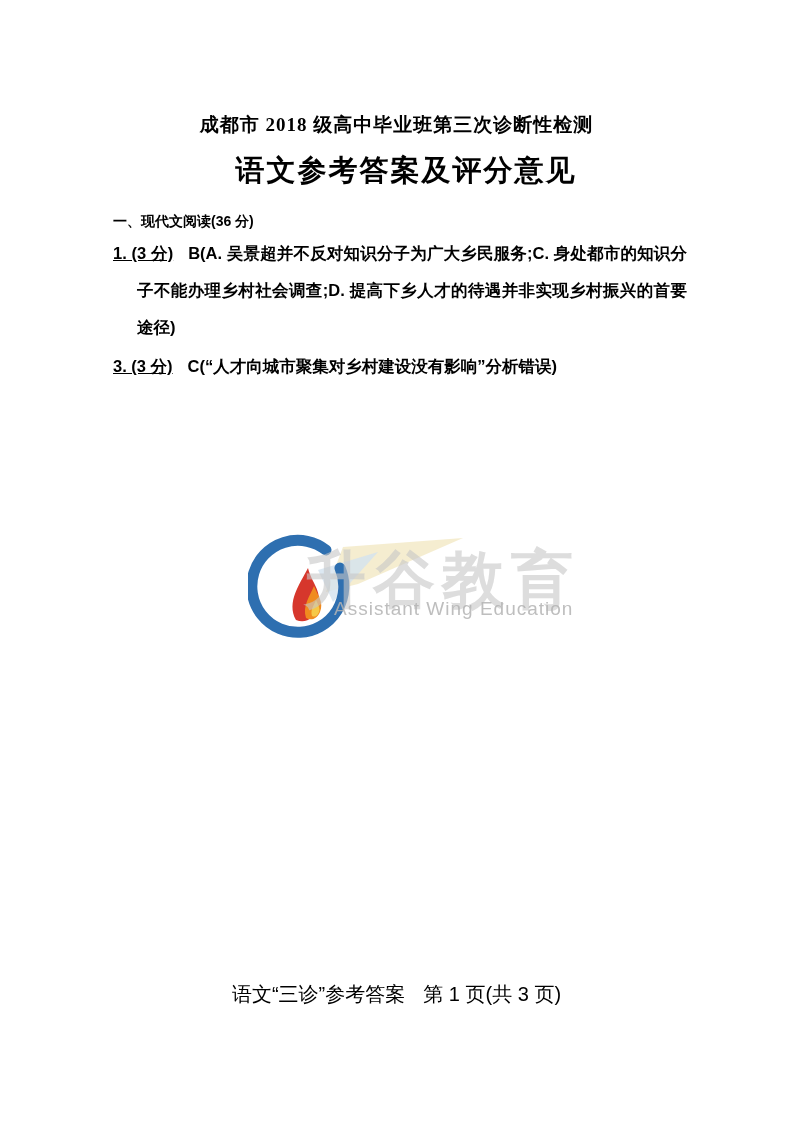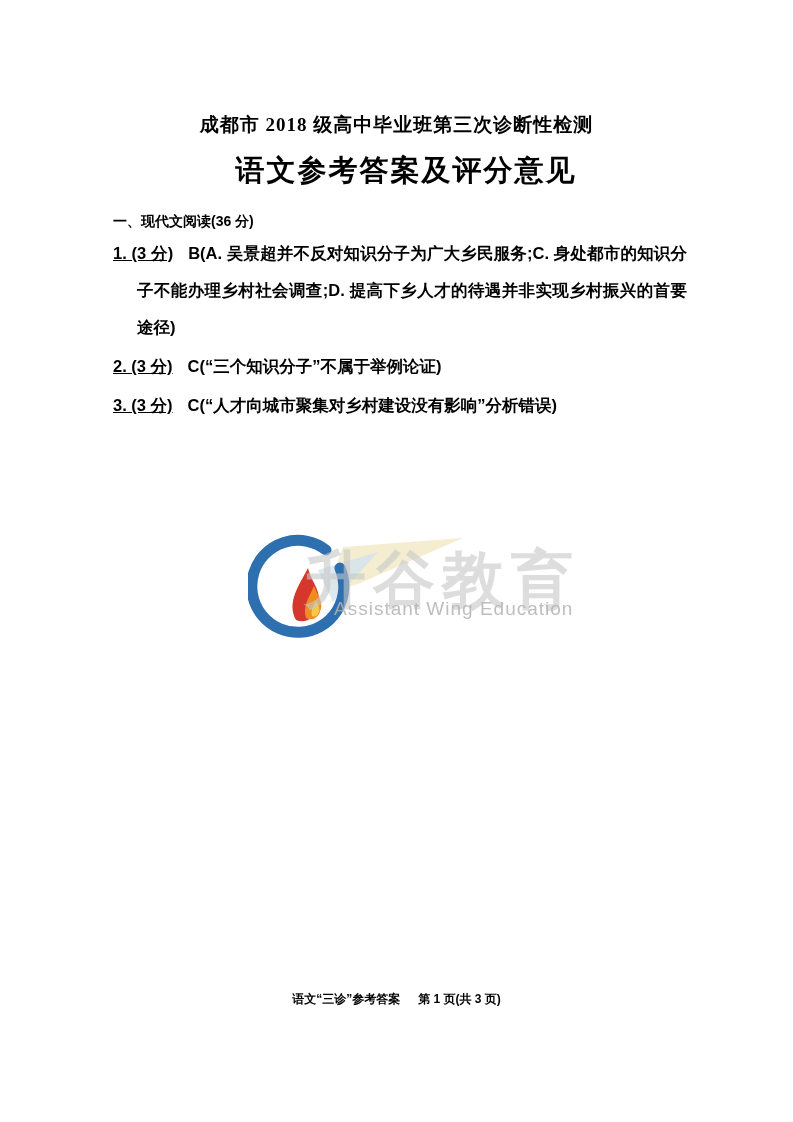--- a/index.html
+++ b/index.html
@@ -12,21 +12,21 @@
   .doc-title{text-align:center;font-size:29px;font-weight:bold;letter-spacing:2px;margin-top:9px;}
   .body-block{margin:22px 106px 0 113px;}
   .section-heading{font-size:14px;font-weight:bold;margin:12px 0 4px 0;}
   .item{
     font-size:16.5px;font-weight:bold;line-height:37px;margin:0 0 2px 0;
     text-align:justify;padding-left:24px;text-indent:-24px;
   }
   .prefix{margin-right:15px;white-space:nowrap;text-decoration:underline;}
   .footer{
     position:absolute;left:0;right:0;bottom:114px;text-align:center;
-    font-size:12px;font-weight:bold;z-index:2;
+    font-size:20px;font-weight:normal;z-index:2;
   }
   .footer .gap{display:inline-block;width:18px;}
   
   .watermark{
     position:absolute;left:248px;top:492px;width:370px;height:160px;
     z-index:1;pointer-events:none;
   }
   .wm-cjk{
     position:absolute;left:56px;top:46px;font-size:62px;font-weight:bold;
     color:#c7c7c7;opacity:.6;letter-spacing:7px;white-space:nowrap;
@@ -60,21 +60,20 @@
   </div>
 
   <div class="content">
     <div class="header-line">成都市 2018 级高中毕业班第三次诊断性检测</div>
     <h1 class="doc-title" style="margin:13px 0 0 0;padding-left:19px;">语文参考答案及评分意见</h1>
 
     <div class="body-block">
       <div class="section-heading">一、现代文阅读(36 分)</div>
 
       <p class="item"><span class="prefix">1. (3 分)</span><span>B(A. 吴景超并不反对知识分子为广大乡民服务;C. 身处都市的知识分子不能办理乡村社会调查;D. 提高下乡人才的待遇并非实现乡村振兴的首要途径)</span></p>
-      <p class="item"><span class="prefix">2. (3 分)</span><span>C(“三个知识分子”不属于举例论证)</span></p>
       <p class="item"><span class="prefix">3. (3 分)</span><span>C(“人才向城市聚集对乡村建设没有影响”分析错误)</span></p>
     </div>
   </div>
 
   <div class="footer">
     <span>语文“三诊”参考答案</span><span class="gap"></span><span>第 1 页(共 3 页)</span>
   </div>
 
 </div>
 

